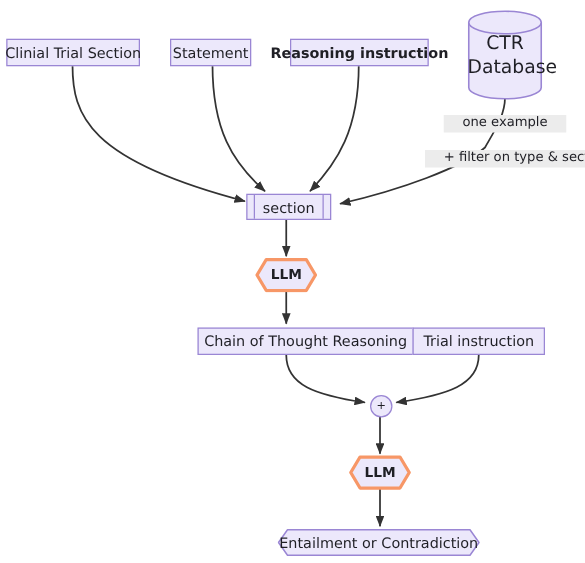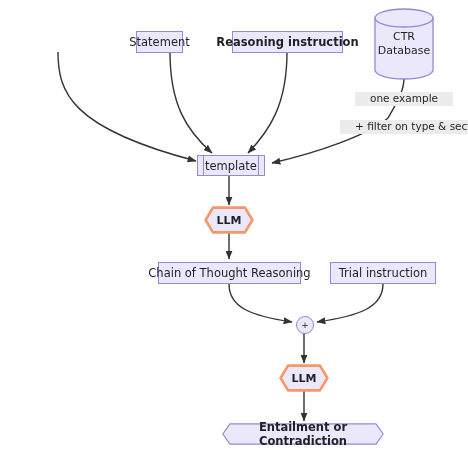--- a/index.html
+++ b/index.html
@@ -69,21 +69,21 @@
   .db-node {
     position: absolute;
   }
   .db-node .db-label {
     position: absolute;
     left: 0;
     right: 0;
     top: 50%;
     transform: translateY(-50%);
     text-align: center;
-    font-size: 11px;
+    font-size: 15px;
     line-height: 1.25;
     color: #1f1f25;
     white-space: pre-line;
     pointer-events: none;
   }
 
   
   .hex-node {
     position: absolute;
     font-weight: bold;
@@ -171,22 +171,25 @@
 
     <path d="M 229,284 C 229,308 252,316 292,322" fill="none" stroke="#333333" stroke-width="1.4" marker-end="url(#arrowhead)"></path>
 
     <path d="M 383,284 C 383,308 358,316 317,322" fill="none" stroke="#333333" stroke-width="1.4" marker-end="url(#arrowhead)"></path>
 
     <path d="M 304,333 L 304,363" fill="none" stroke="#333333" stroke-width="1.4" marker-end="url(#arrowhead)"></path>
 
     <path d="M 304,391 L 304,421" fill="none" stroke="#333333" stroke-width="1.4" marker-end="url(#arrowhead)"></path>
   </svg>
 
-
-  <div class="node rect-node" style="left:136px; top:31px; width:47px; height:22px;">
+  <div class="node rect-node" style="left:5px; top:31px; width:107px; height:22px;">
+    <span>Clinial Trial Section</span>
+  </div>
+
+  <div class="node rect-node" style="left:136px; top:31px; width:65px; height:22px;">
     <span>Statement</span>
   </div>
 
   <div class="node rect-node" style="left:232px; top:31px; width:111px; height:22px;font-weight:bold;">
     <span>Reasoning instruction</span>
   </div>
 
   <div class="db-node" style="left:374px; top:8px; width:60px; height:72px;">
     <svg width="60" height="72" viewBox="0 0 60 72">
       <path d="M 1,10 L 1,62 A 29,9 0 0 0 59,62 L 59,10 Z" fill="#ECE8FB" stroke="#9A86D4" stroke-width="1.3"></path>
@@ -196,49 +199,49 @@
 Database</div>
   </div>
 
   <div class="edge-note" style="left:340px; top:92px; width:128px;">
     <span>one example</span><br>
     <br>
     <span>+ filter on type &amp; section</span>
   </div>
 
   <div class="node subroutine-node" style="left:197px; top:155px; width:68px; height:21px;">
-    <span>template</span>
+    <span>section</span>
   </div>
 
   <div class="hex-node" style="left:204px; top:206px; width:50px; height:28px;">
     <svg width="50" height="28" viewBox="0 0 50 28">
       <polygon points="9,1.6 41,1.6 48.4,14 41,26.4 9,26.4 1.6,14" fill="#ECE8FB" stroke="#F79767" stroke-width="2.6" stroke-linejoin="round"></polygon>
     </svg>
     <div class="hex-label">LLM</div>
   </div>
 
-  <div class="node rect-node" style="left:158px; top:262px; width:143px; height:22px;">
+  <div class="node rect-node" style="left:158px; top:262px; width:173px; height:22px;">
     <span>Chain of Thought Reasoning</span>
   </div>
 
   <div class="node rect-node" style="left:330px; top:262px; width:106px; height:22px;">
     <span>Trial instruction</span>
   </div>
 
   <div class="merge-node" style="left:296px; top:316px; width:16px; height:16px;">
     <span>+</span>
   </div>
 
   <div class="hex-node" style="left:279px; top:364px; width:50px; height:28px;">
     <svg width="50" height="28" viewBox="0 0 50 28">
       <polygon points="9,1.6 41,1.6 48.4,14 41,26.4 9,26.4 1.6,14" fill="#ECE8FB" stroke="#F79767" stroke-width="2.6" stroke-linejoin="round"></polygon>
     </svg>
     <div class="hex-label">LLM</div>
   </div>
 
-  <div class="flag-node" style="left:222px; top:423px; width:162px; height:22px;font-weight:bold;">
+  <div class="flag-node" style="left:222px; top:423px; width:162px; height:22px;">
     <svg width="162" height="22" viewBox="0 0 162 22">
       <polygon points="8,0.8 154,0.8 161.2,11 154,21.2 8,21.2 0.8,11" fill="#ECE8FB" stroke="#9A86D4" stroke-width="1.2" stroke-linejoin="round"></polygon>
     </svg>
     <div class="flag-label">Entailment or Contradiction</div>
   </div>
 
 </div>
 
 </body></html>

